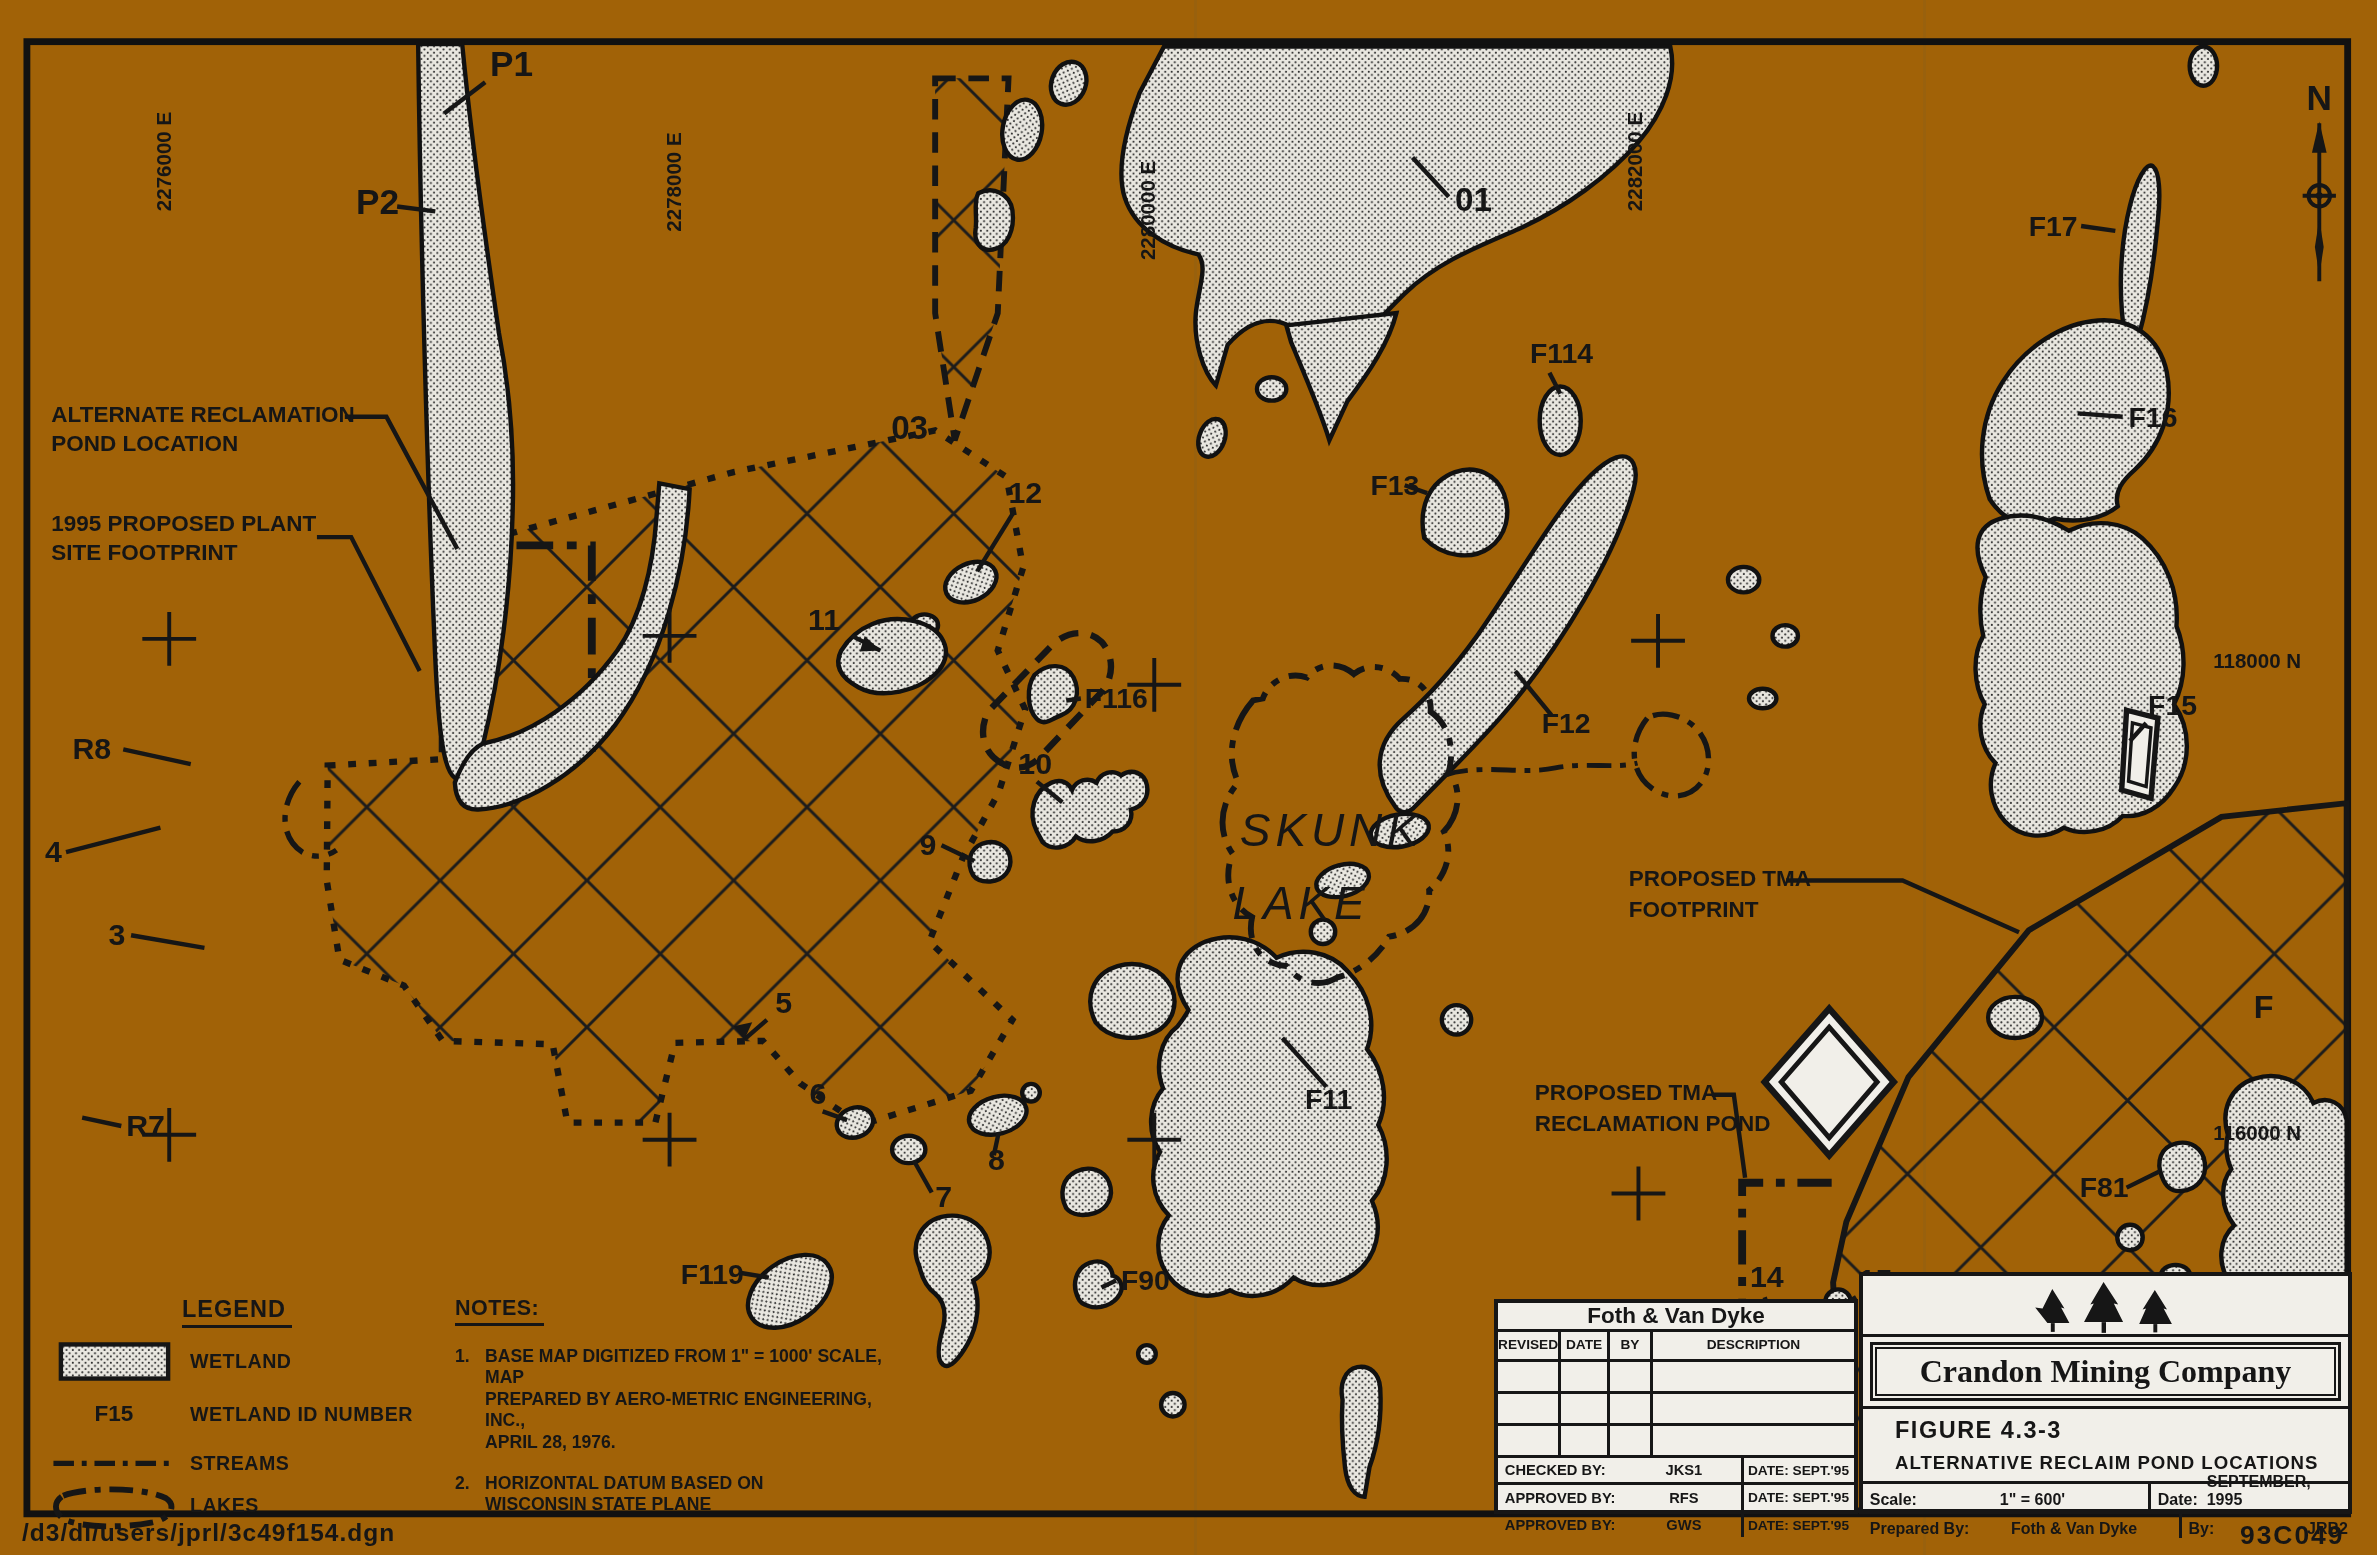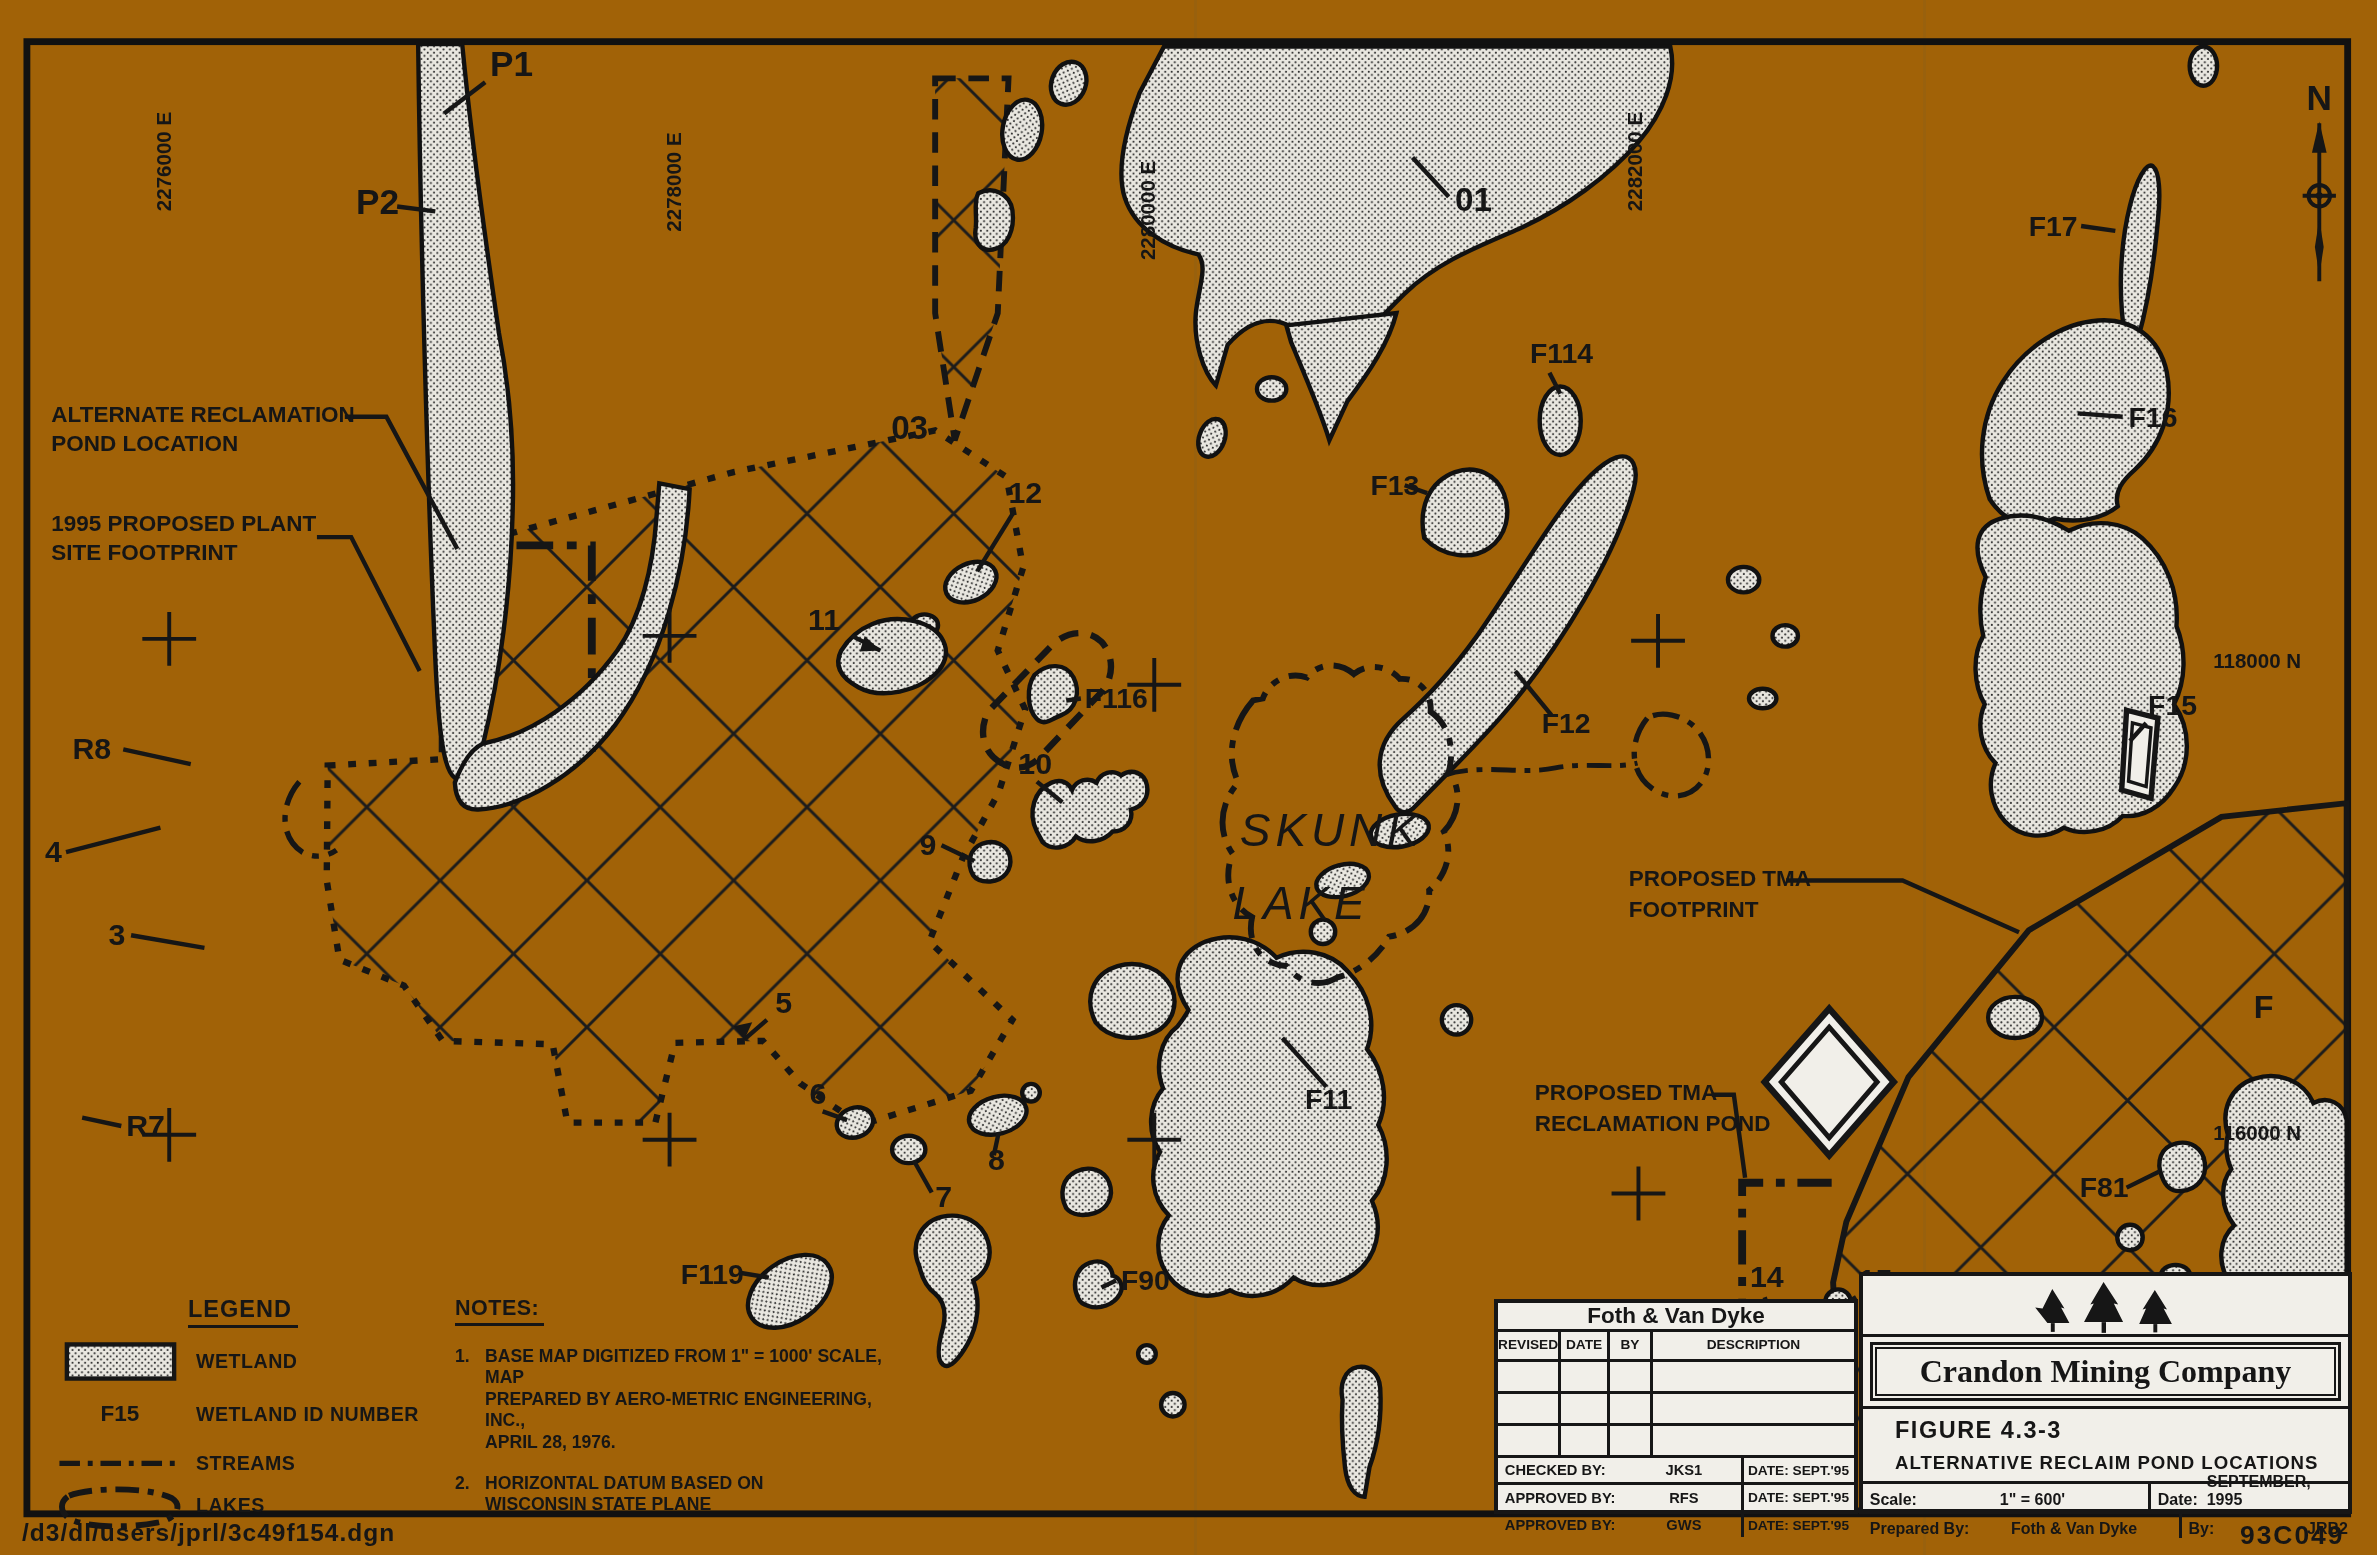--- a/index.html
+++ b/index.html
@@ -3,21 +3,21 @@
 <meta charset="utf-8">
 <style>
   html,body{margin:0;padding:0;background:#d8d6d0;}
   #stage{position:relative;width:2377px;height:1555px;background:#a16207;overflow:hidden;
          font-family:"Liberation Sans",sans-serif;color:#161616;}
   .fold{position:absolute;top:0;width:3.4px;height:1555px;background:rgba(90,85,70,.10);}
   svg text{fill:#161616;}
   .maplabel{font-weight:bold;}
   .annot{font-weight:bold;}
   
-  .legend{position:absolute;left:44px;top:1296px;width:411px;}
+  .legend{position:absolute;left:38px;top:1296px;width:411px;}
   .legend h3{margin:0 0 0 144px;font-size:23.5px;letter-spacing:1px;border-bottom:3.9px solid #161616;
              display:inline-block;padding:0 5.9px 2px 0;}
   .lgrow{position:absolute;left:0;display:flex;align-items:center;}
   .lglabel{font-size:19.6px;font-weight:bold;letter-spacing:0.5px;}
   .lgsym{width:152px;flex:0 0 152px;display:flex;justify-content:center;align-items:center;}
   .lgid{font-size:22.5px;font-weight:bold;}
   .notes{position:absolute;left:455px;top:1296px;width:440px;}
   .notes h3{margin:0;font-size:21.5px;letter-spacing:0.5px;border-bottom:3.9px solid #161616;display:inline-block;padding:0 4.9px 2px 0;}
   .noteitem{display:flex;margin-top:19.6px;font-size:17.6px;font-weight:bold;line-height:21.5px;}
   .notenum{flex:0 0 30px;}

